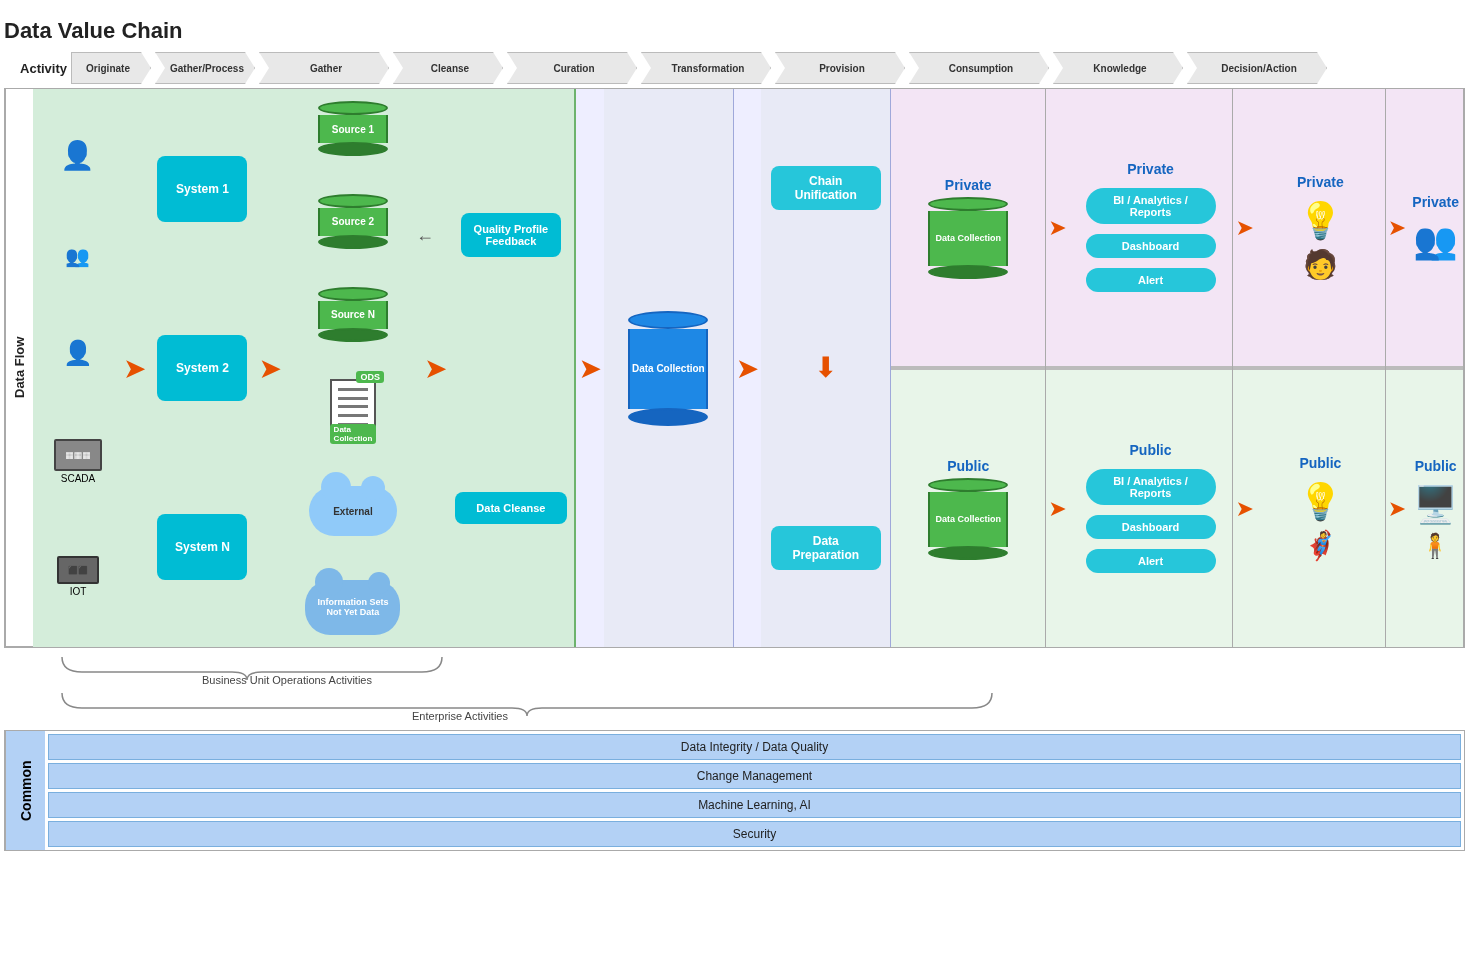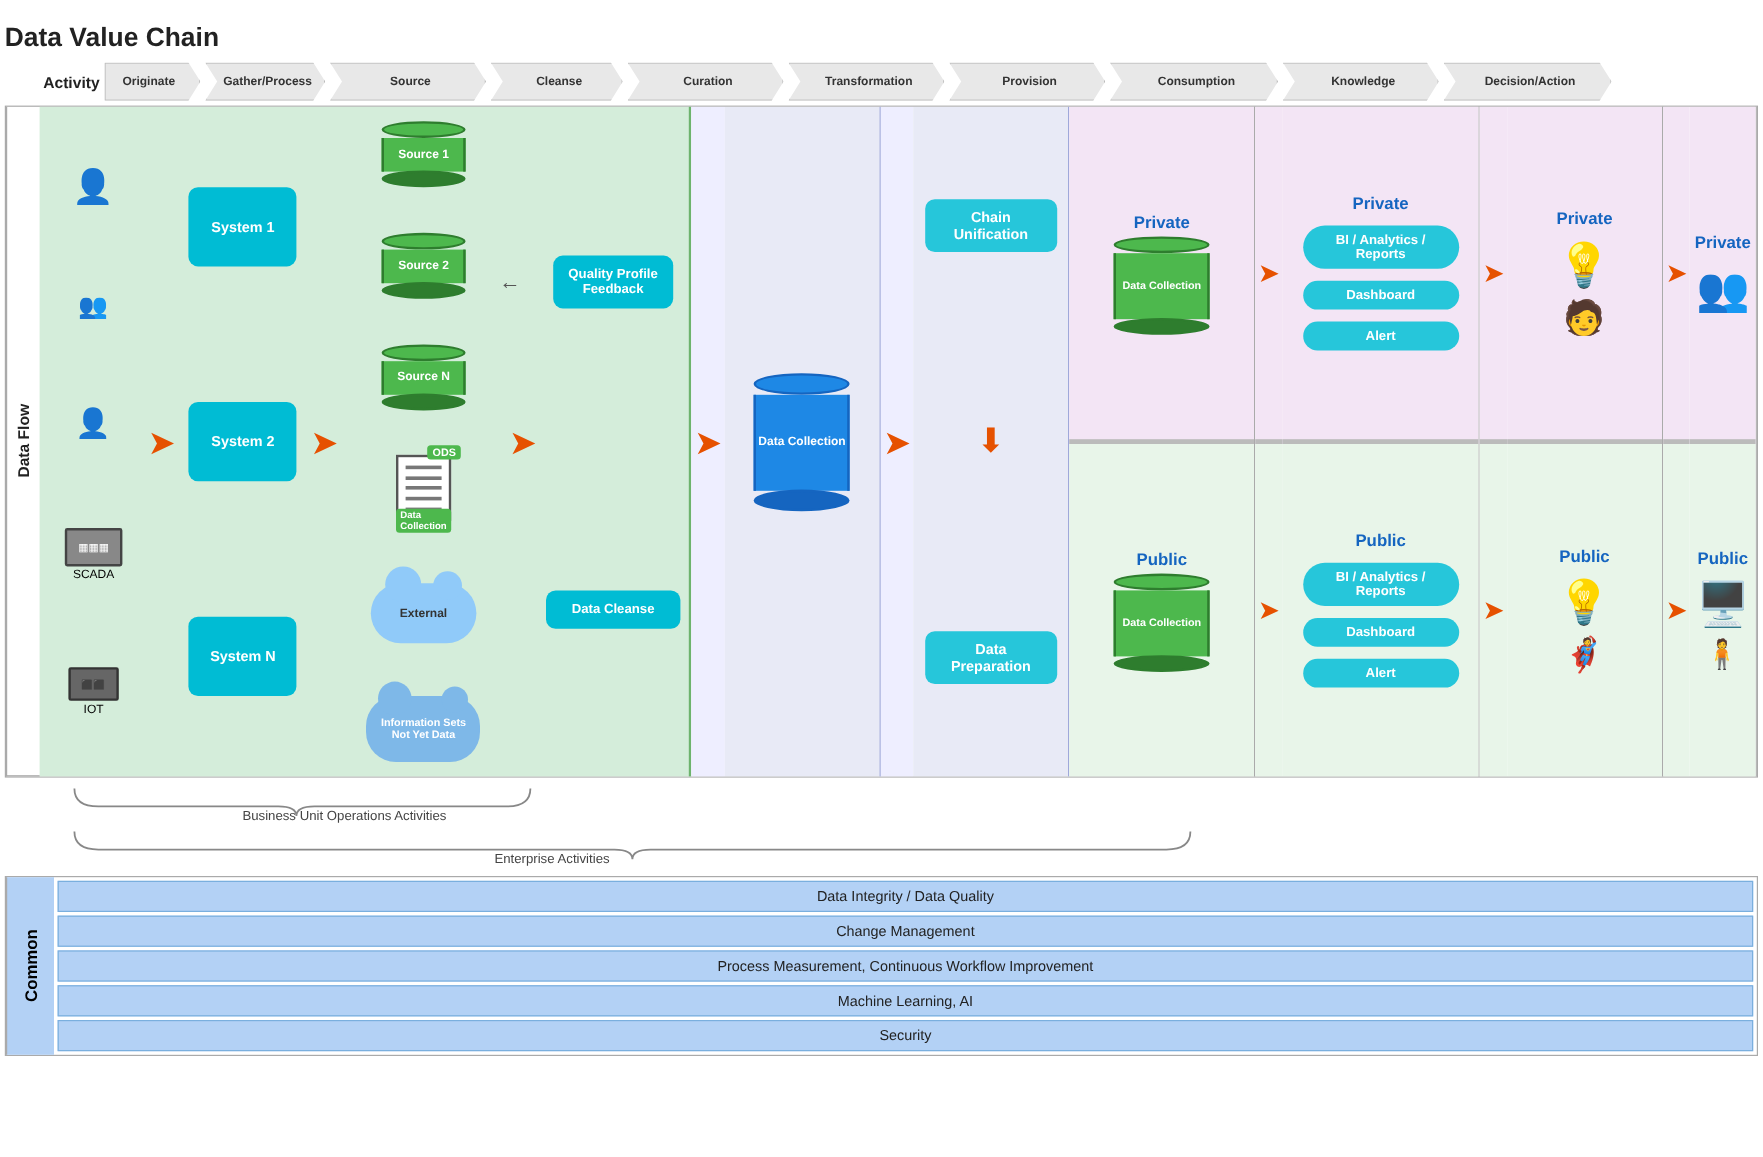--- a/index.html
+++ b/index.html
@@ -48,27 +48,27 @@
     .unification-box { background: #26c6da; color: #fff; border-radius: 8px; padding: 8px; text-align: center; font-size: 12px; font-weight: bold; width: 110px; }
     .preparation-box { background: #26c6da; color: #fff; border-radius: 8px; padding: 8px; text-align: center; font-size: 12px; font-weight: bold; width: 110px; }
   </style>
 </head>
 <body>
 
 <div class="diagram-wrapper">
 
   <div class="main-title">Data Value Chain</div>
 
-  <div style="display:flex; margin-left:28px;">
+  <div style="display:flex; margin-left:12px;">
     <div class="activity-label" style="height:36px; writing-mode:horizontal-tb; transform:none; border:none; font-size:13px; font-weight:bold; min-width:55px; display:flex; align-items:center; justify-content:flex-end; padding-right:4px;">Activity</div>
     <div style="display:flex; flex:1; gap:2px; align-items:center; height:36px;">
 
       <div class="arrow-banner" style="flex:0 0 80px; font-size:10px;">Originate</div>
       <div class="arrow-banner" style="flex:0 0 100px; font-size:10px;">Gather/Process</div>
-      <div class="arrow-banner" style="flex:0 0 130px; font-size:10px;">Source</div>
+      <div class="arrow-banner" style="flex:0 0 130px; font-size:10px;">Gather</div>
       <div class="arrow-banner" style="flex:0 0 110px; font-size:10px;">Cleanse</div>
       <div class="arrow-banner" style="flex:0 0 130px; font-size:10px;">Curation</div>
       <div class="arrow-banner" style="flex:0 0 130px; font-size:10px;">Transformation</div>
       <div class="arrow-banner" style="flex:0 0 130px; font-size:10px;">Provision</div>
       <div class="arrow-banner" style="flex:0 0 140px; font-size:10px;">Consumption</div>
       <div class="arrow-banner" style="flex:0 0 130px; font-size:10px;">Knowledge</div>
       <div class="arrow-banner" style="flex:0 0 140px; font-size:10px;">Decision/Action</div>
     </div>
   </div>
 
@@ -307,18 +307,17 @@
       <path d="M 30,5 Q 30,20 50,20 L 480,20 Q 495,20 495,28 Q 495,20 510,20 L 940,20 Q 960,20 960,5" stroke="#888" stroke-width="1.5" fill="none"></path>
     </svg>
     <span style="font-size:11px; color:#444; margin-top:22px; margin-left:-620px;">Enterprise Activities</span>
   </div>
 
   <div style="display:flex; margin-top:8px; border:1px solid #aaa;">
     <div style="writing-mode:vertical-rl; transform:rotate(180deg); font-weight:bold; font-size:14px; background:#b3d1f5; display:flex; align-items:center; justify-content:center; padding:4px 6px; min-width:40px; border-right:1px solid #aaa;">Common</div>
     <div style="flex:1; display:flex; flex-direction:column; gap:3px; padding:3px;">
       <div class="common-item">Data Integrity / Data Quality</div>
       <div class="common-item">Change Management</div>
-      <div class="common-item">Process Measurement, Continuous Workflow Improvement</div>
       <div class="common-item">Machine Learning, AI</div>
       <div class="common-item">Security</div>
     </div>
   </div>
 </div>
 
 </body></html>

